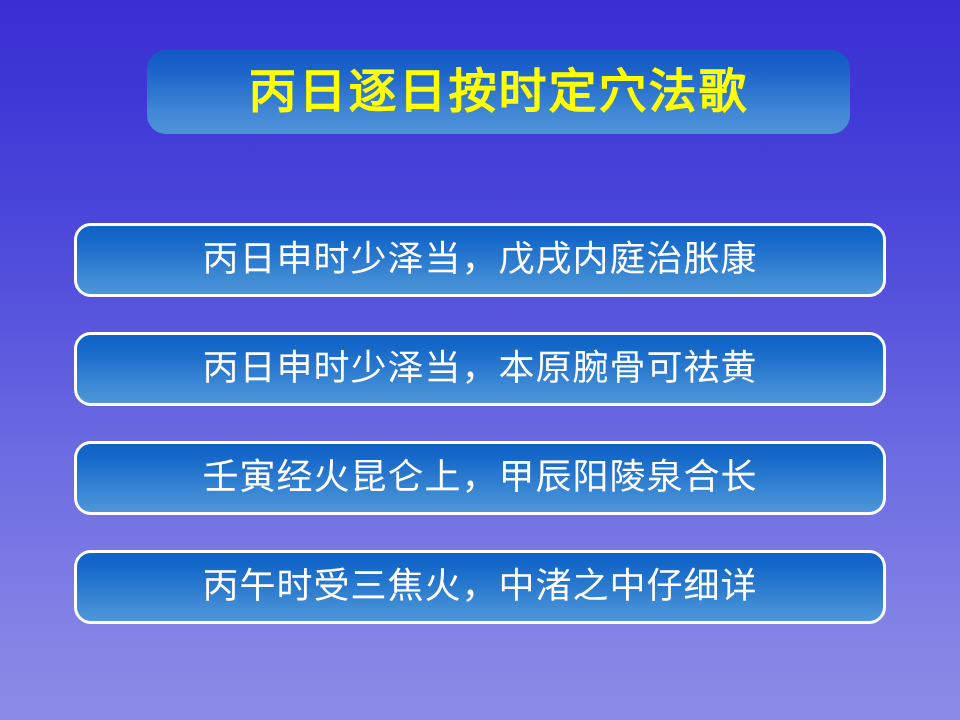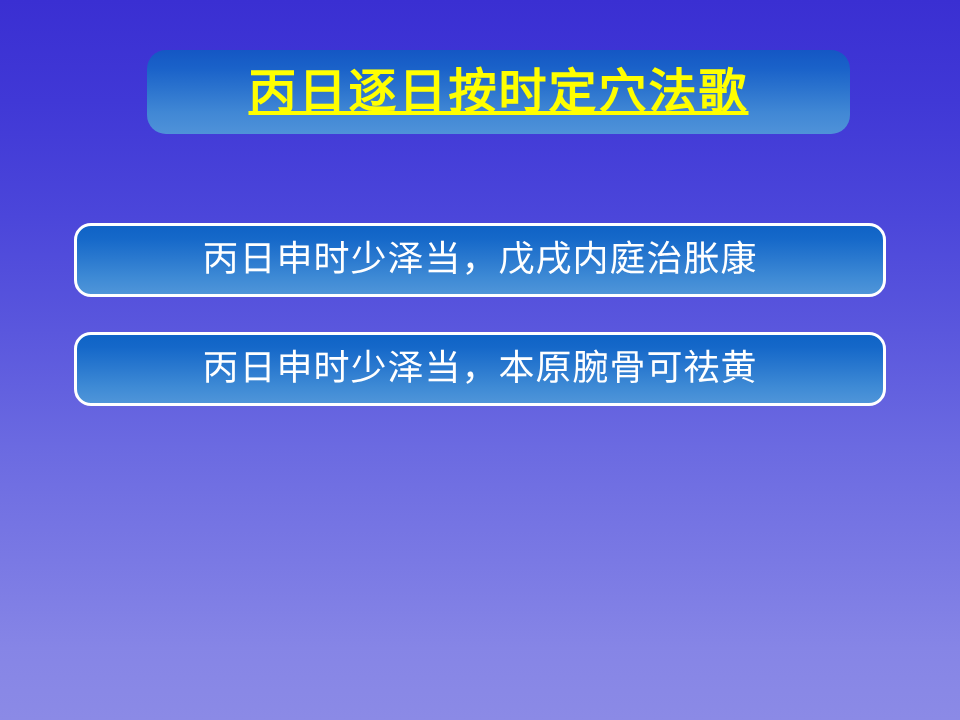--- a/index.html
+++ b/index.html
@@ -53,21 +53,20 @@
 
   #title-text {
     color: #ffff00;
     font-family: "DejaVu Sans", "Liberation Sans", sans-serif;
     font-weight: bold;
     font-size: 48px;
     line-height: 1;
     letter-spacing: 2px;
     white-space: nowrap;
     margin-top: -2px;
-    text-decoration: underline;
   }
 
   
   #verse-list {
     position: absolute;
     left: 74px;
     top: 223px;
     width: 812px;
   }
 
@@ -116,17 +115,23 @@
   <div id="verse-list">
 
     <div class="verse-box">
       <div class="verse-text">丙日申时少泽当，戊戌内庭治胀康</div>
     </div>
 
     <div class="verse-box">
       <div class="verse-text">丙日申时少泽当，本原腕骨可祛黄</div>
     </div>
 
+    <div class="verse-box">
+      <div class="verse-text">壬寅经火昆仑上，甲辰阳陵泉合长</div>
+    </div>
 
+    <div class="verse-box">
+      <div class="verse-text">丙午时受三焦火，中渚之中仔细详</div>
+    </div>
 
   </div>
 
 </div>
 
 </body></html>

